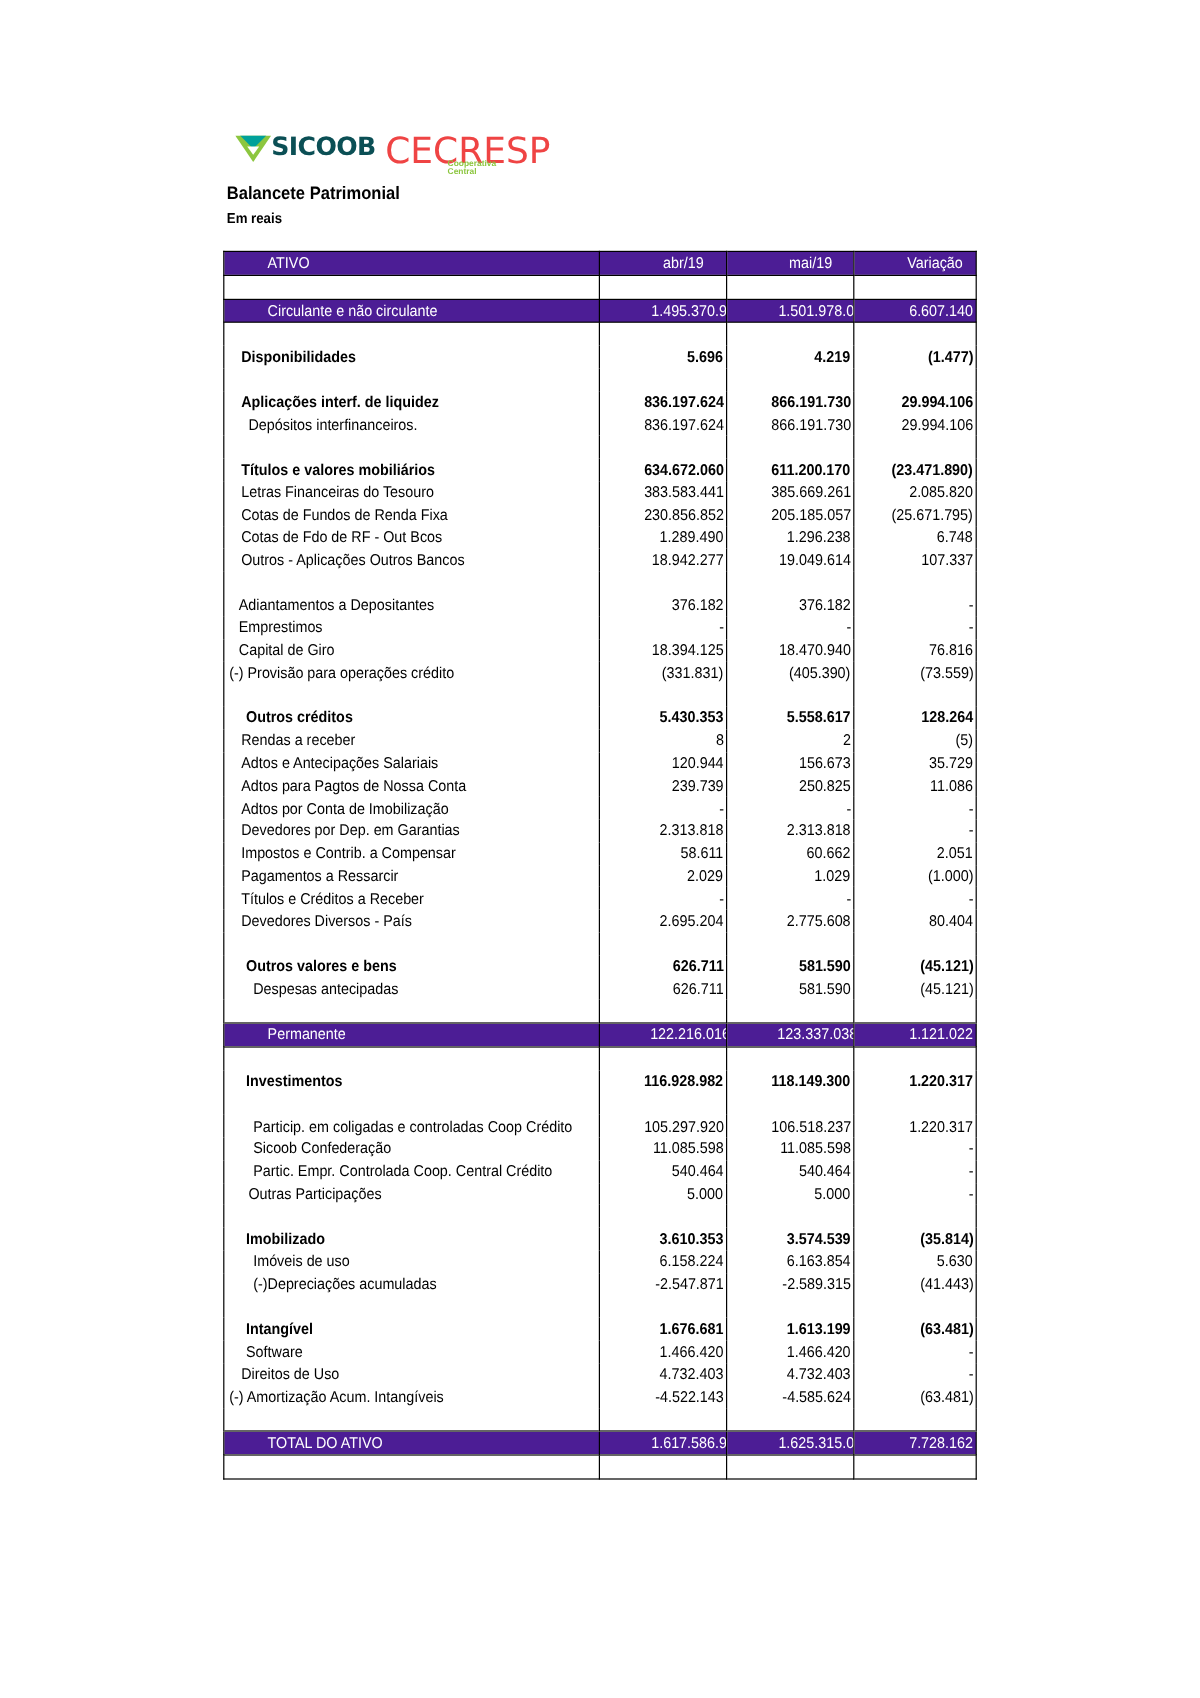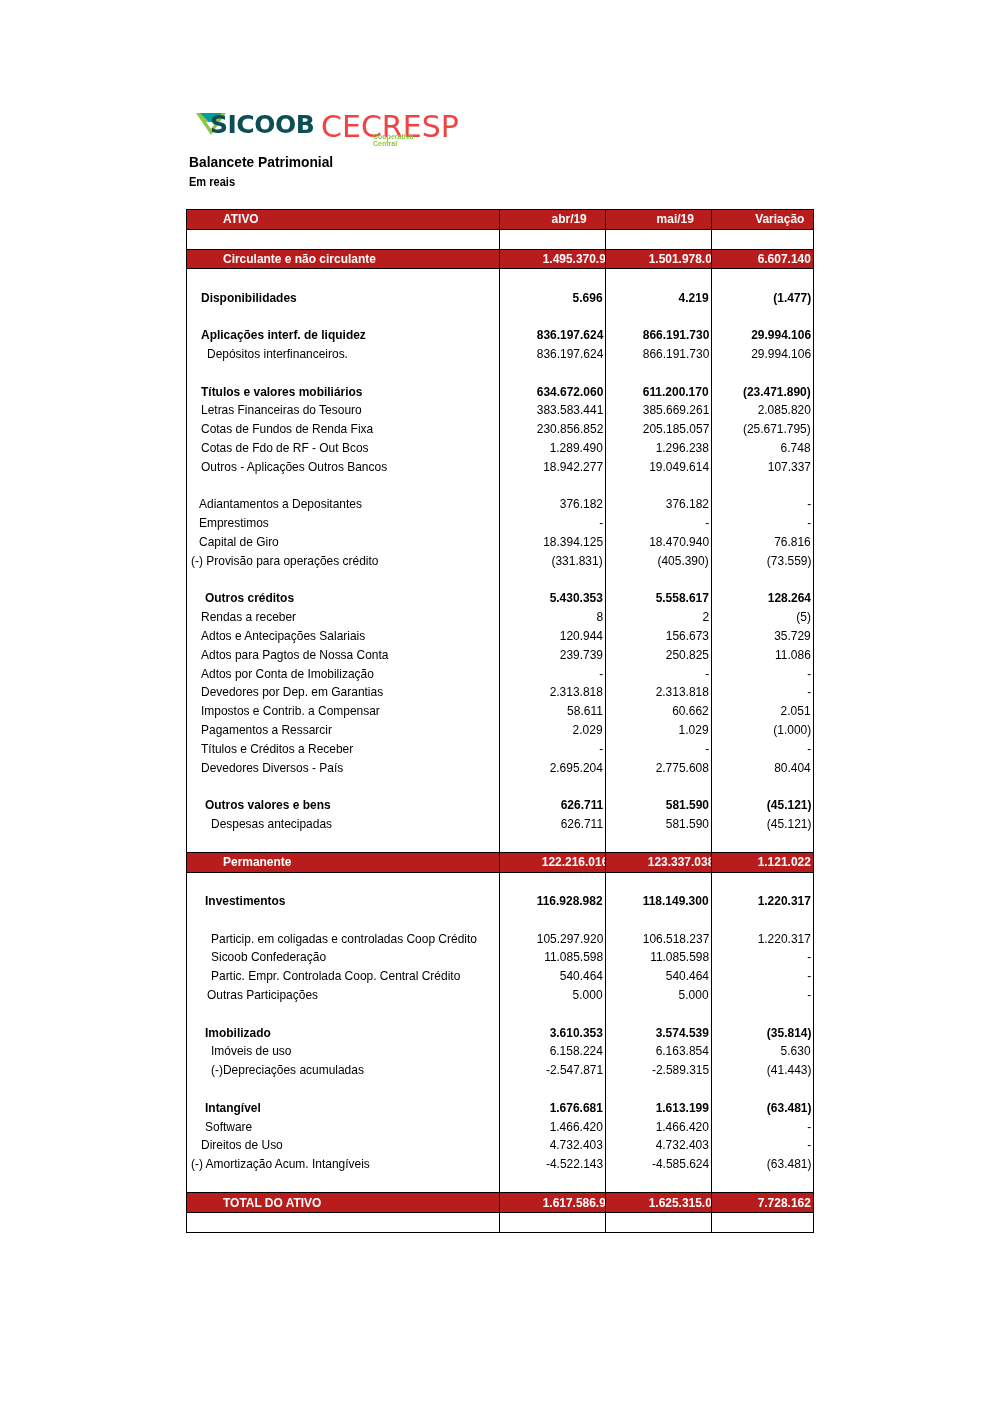--- a/index.html
+++ b/index.html
@@ -1,32 +1,32 @@
 <!DOCTYPE html>
 <html><head>
 <meta charset="utf-8">
 <style>
   html, body { margin:0; padding:0; background:#ffffff; }
   body { width:1000px; height:1415px; position:relative; font-family:"Liberation Sans", sans-serif; color:#000; }
   .logo { position:absolute; left:196px; top:110px; width:240px; height:34px; }
   .logo .mark { position:absolute; left:0; top:3px; width:30px; height:22px; }
-  .logo .sicoob { position:absolute; left:14px; top:0; font-size:25px; font-weight:bold; color:#0b4f55; letter-spacing:-0.5px; font-family:"DejaVu Sans", sans-serif; }
+  .logo .sicoob { position:absolute; left:30px; top:0; font-size:21px; font-weight:bold; color:#0b4f55; letter-spacing:-0.5px; font-family:"DejaVu Sans", sans-serif; }
   .logo .cecresp { position:absolute; left:125px; top:-1px; font-size:30px; color:#ef4444; letter-spacing:0px; font-family:"DejaVu Sans", sans-serif; }
   .logo .coop { position:absolute; left:177px; top:23px; font-size:7px; color:#8cc63f; font-weight:bold; }
   .title { position:absolute; left:189px; top:153px; font-size:15px; font-weight:bold; transform:scaleX(0.92); transform-origin:left; }
   .subtitle { position:absolute; left:189px; top:175px; font-size:12px; font-weight:bold; transform:scaleX(0.92); transform-origin:left; }
 
   table.bal { position:absolute; left:186px; top:209px; border-collapse:collapse; table-layout:fixed; width:627px; }
   table.bal col.c0 { width:313px; }
   table.bal col.c1 { width:106px; }
   table.bal col.c2 { width:106px; }
   table.bal col.c3 { width:102px; }
   table.bal td { height:18.8px; padding:0 2px; font-size:13px; white-space:nowrap; line-height:18px; border-left:1.5px solid #000; border-right:1.5px solid #000; overflow:hidden; }
   table.bal td.num { text-align:right; }
-  table.bal tr.green td { background:#b91c1c; color:#fff; font-weight:bold; border:1.5px solid #000;padding-left:36px; }
+  table.bal tr.green td { background:#4c1d95; color:#fff; font-weight:normal; border:1.5px solid #000;padding-left:36px; }
   table.bal tr.head td.num { text-align:center; }
   table.bal tr.gap td { height:18.8px; }
   table.bal tr.blank td { border-bottom:1px solid #000; }
   table.bal tr.bold td { font-weight:bold; }
   table.bal tr.last td { border-bottom:1.5px solid #000; }
   .cond { display:inline-block; transform:scaleX(0.92); transform-origin:left; }
   td.num .cond { transform-origin:right; }
   tr.head td.num .cond { transform-origin:center; }
   .i1 { padding-left:14px !important; }
   .i2 { padding-left:18px !important; }

